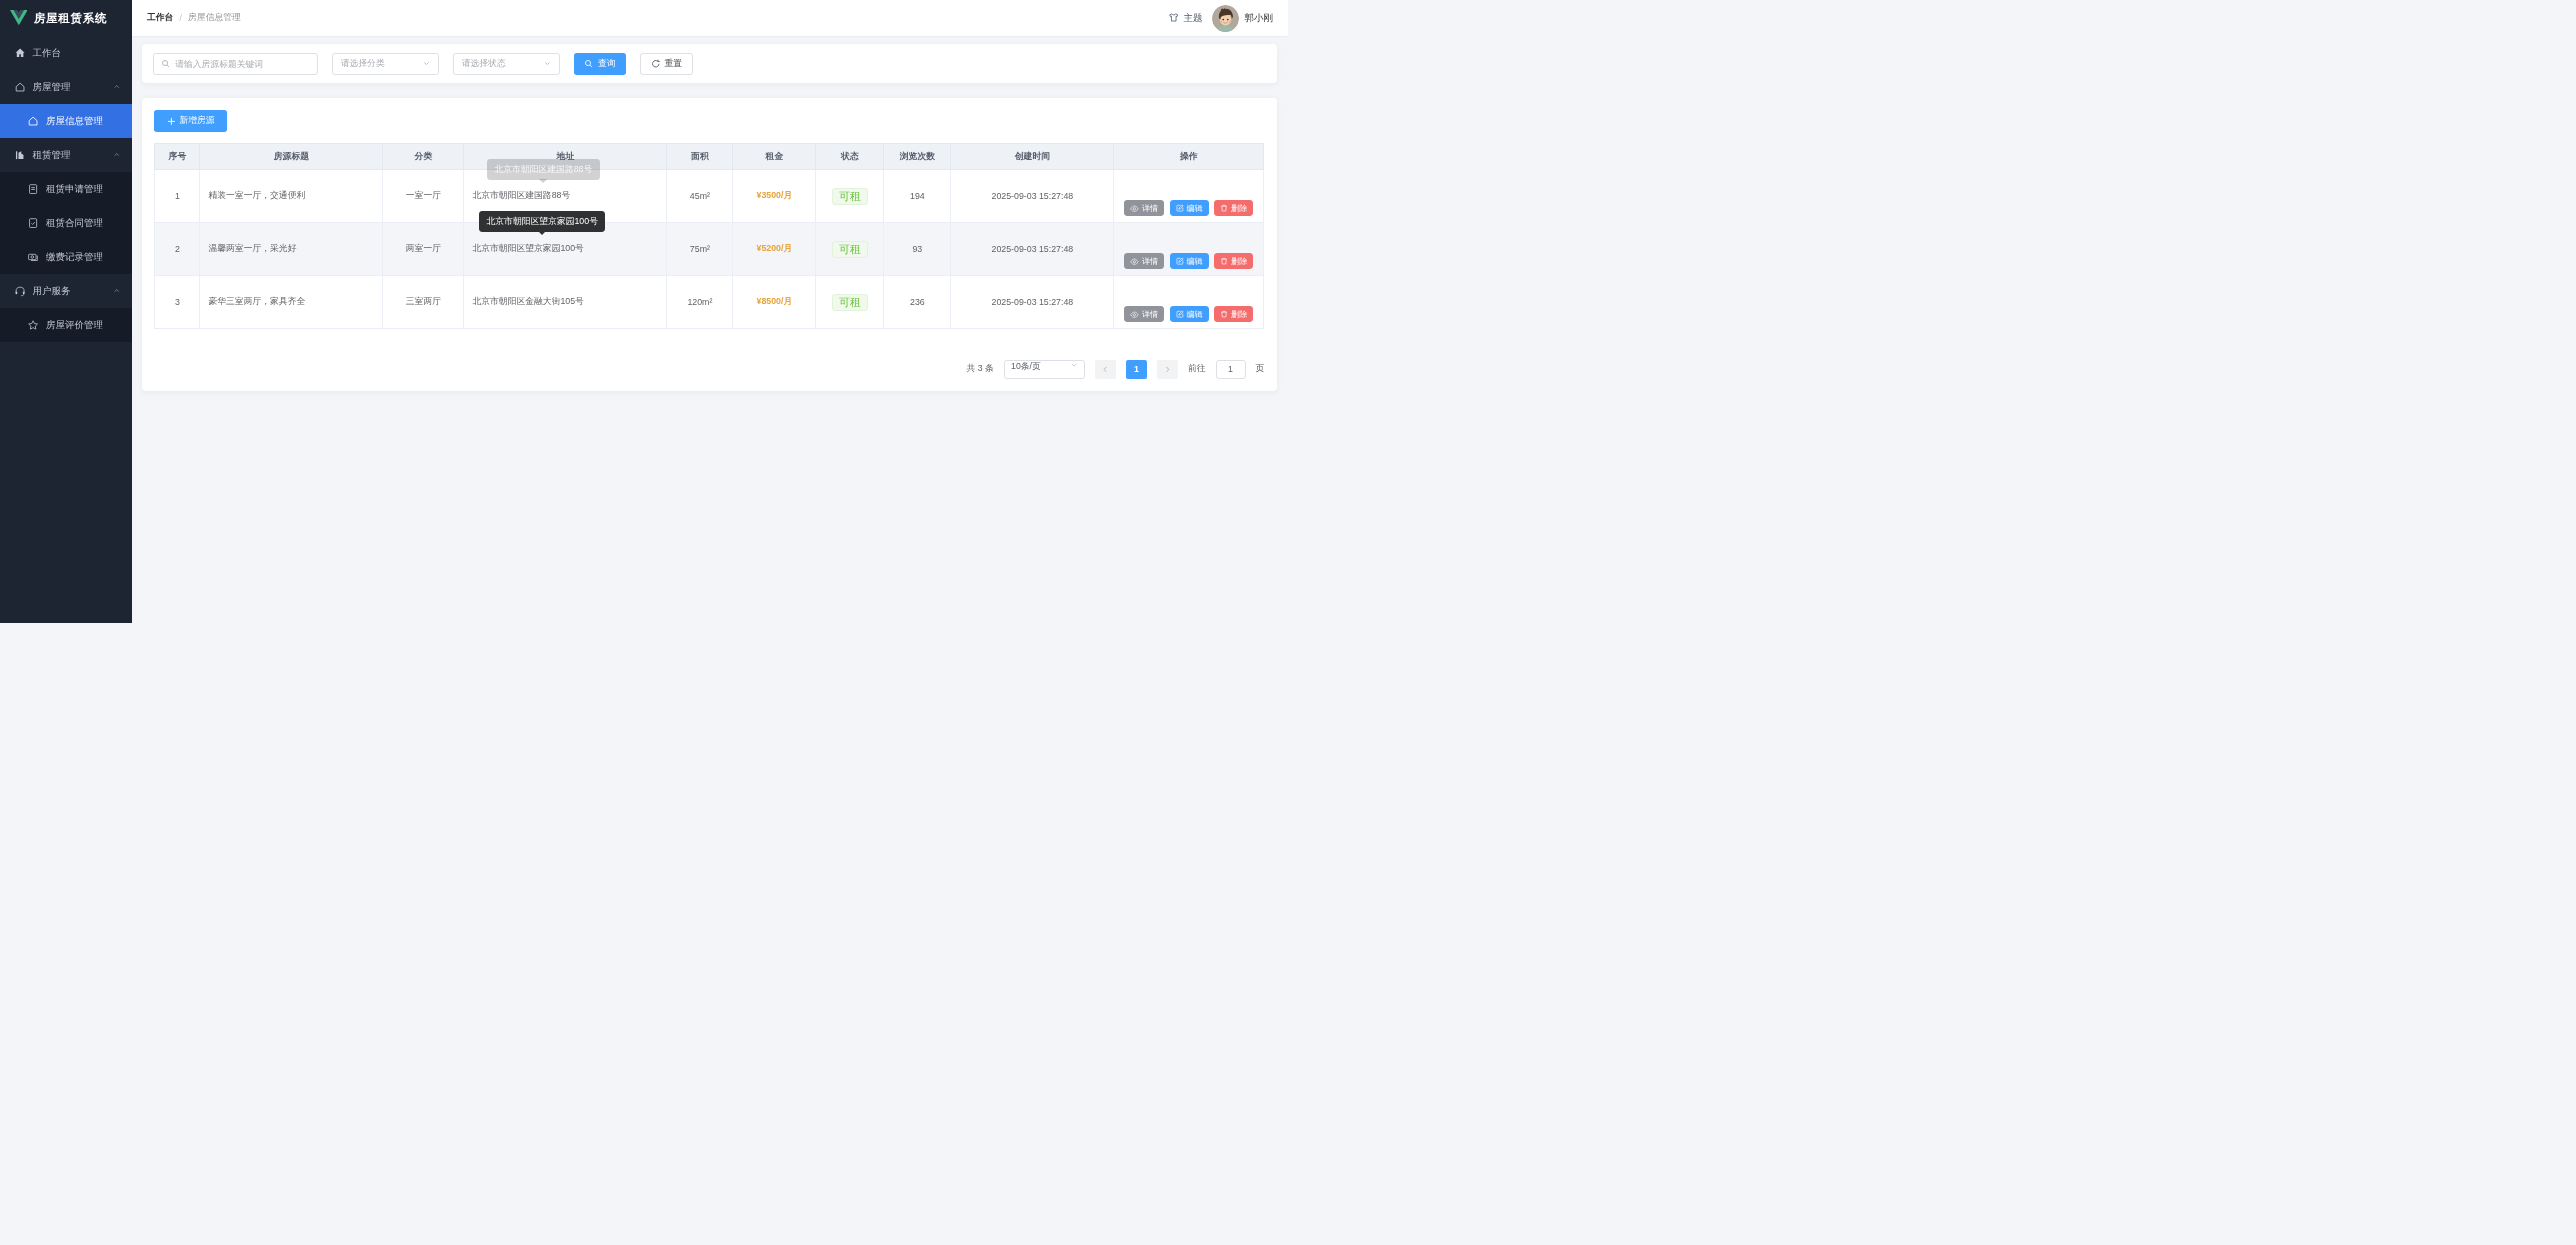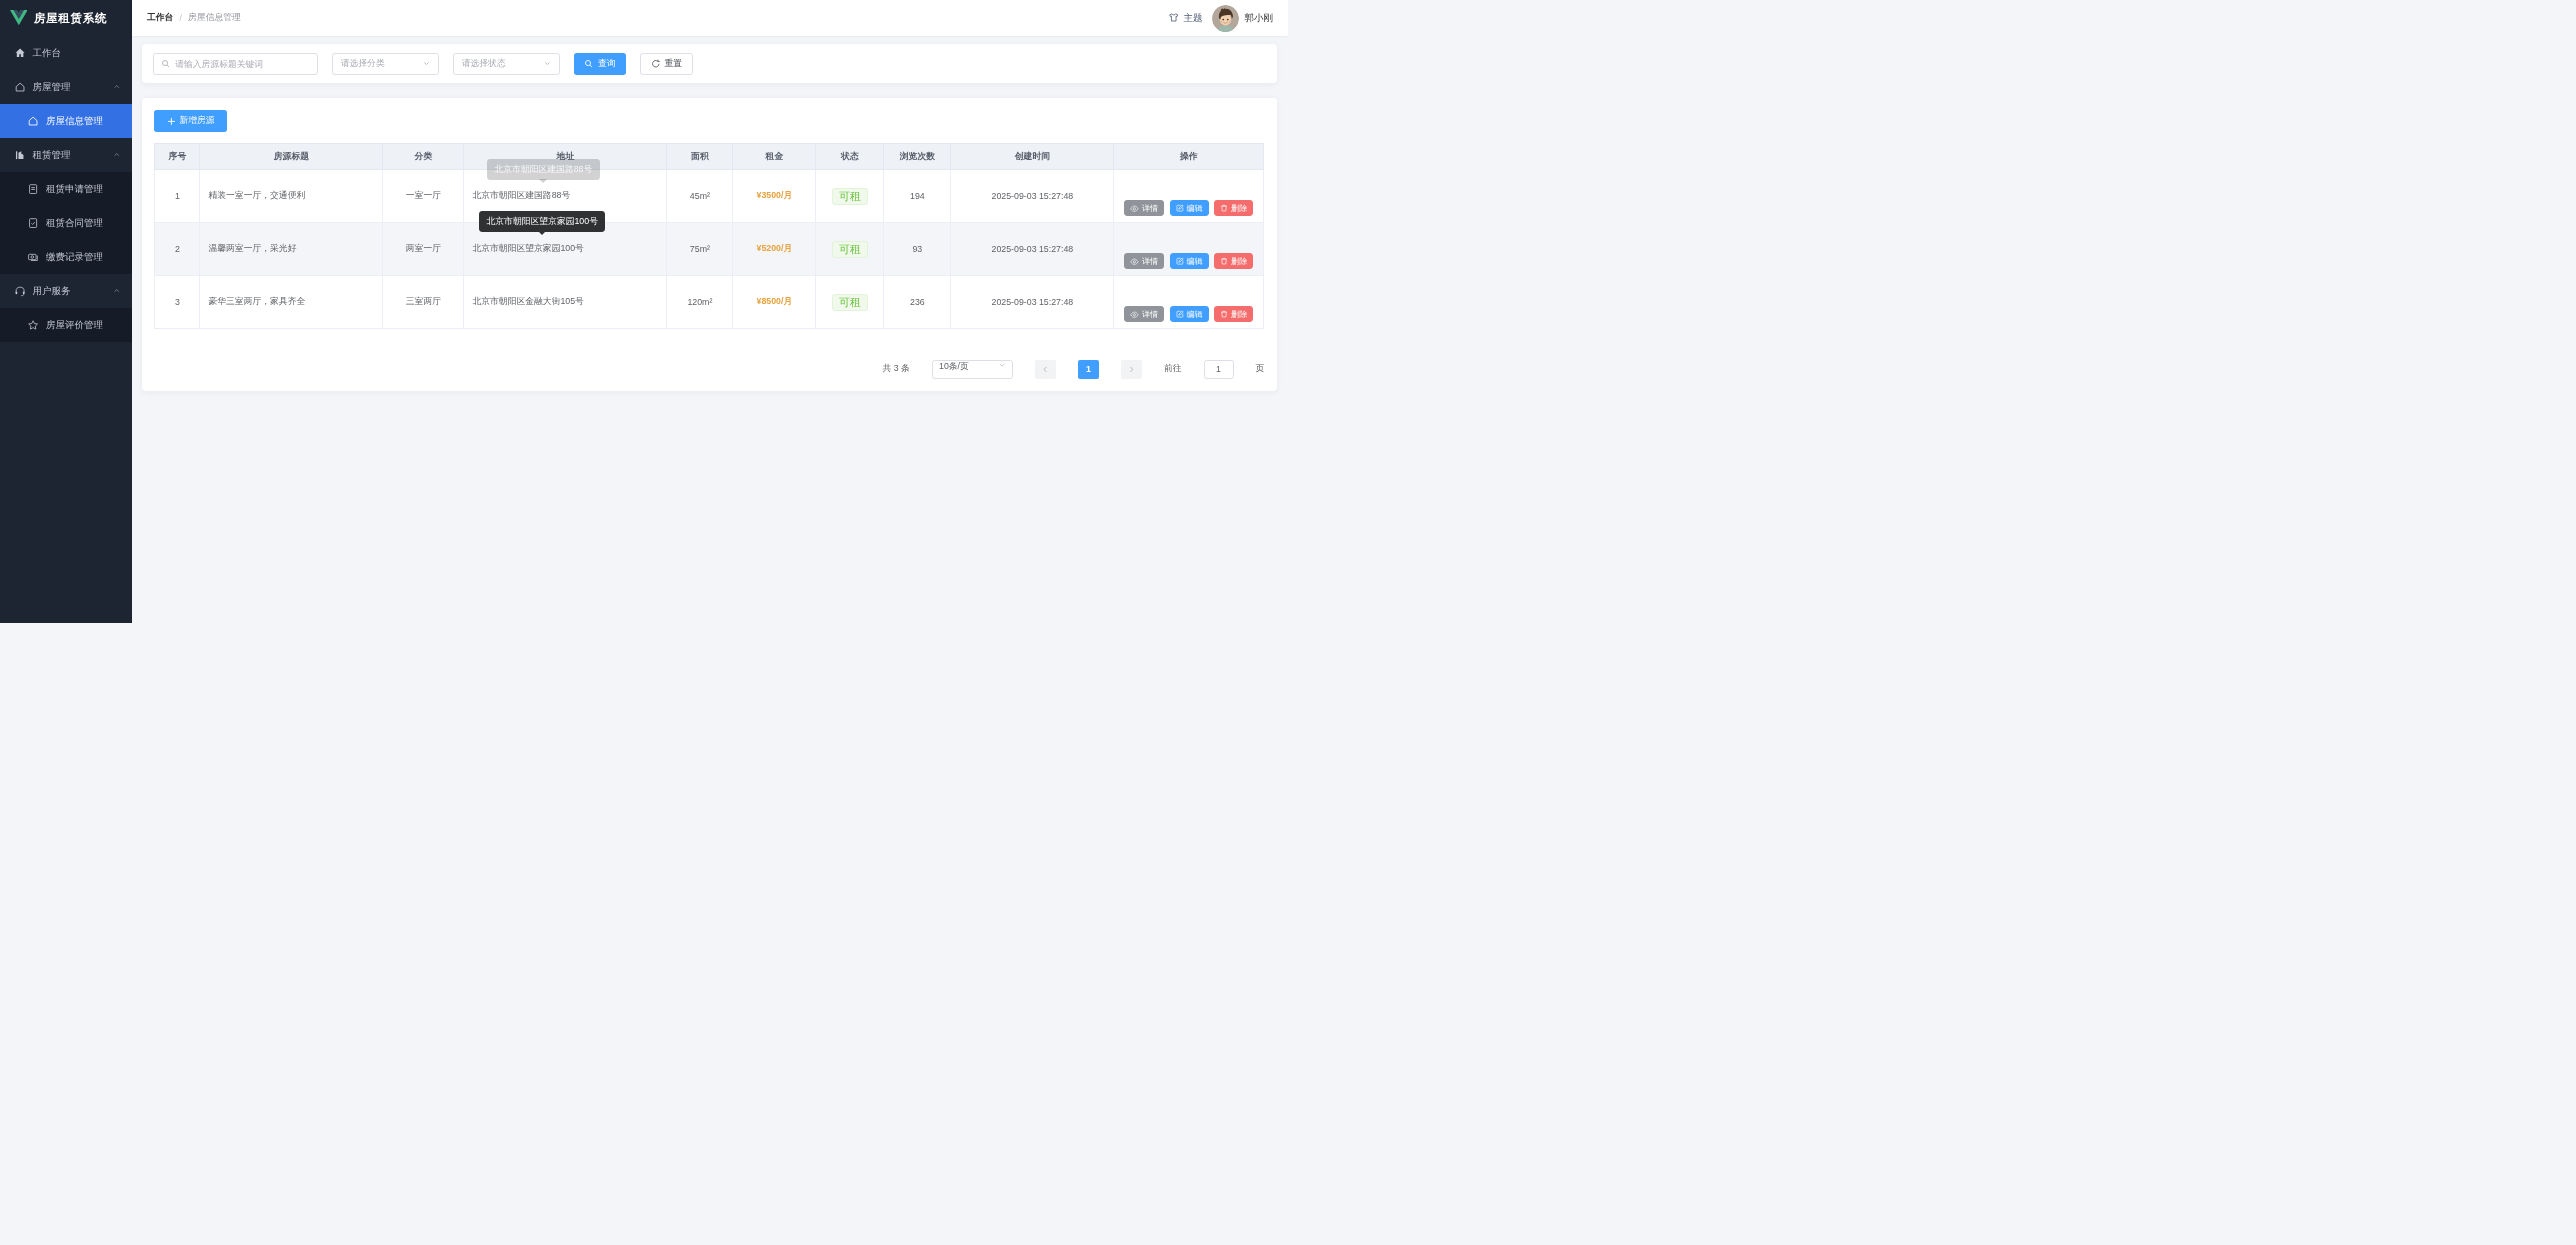--- a/index.html
+++ b/index.html
@@ -60,21 +60,21 @@
   td.al { text-align:left; }
   .rent { color:#e6a23c; font-weight:bold; }
   .tag-success { display:inline-block; background:#f0f9eb; border:0.7px solid #e1f3d8; color:#67c23a; font-size:11px; line-height:15px; padding:0 6.1px; border-radius:2.7px; }
   .ops { display:flex; flex-wrap:wrap; justify-content:center; align-items:flex-end; gap:4.1px 5.4px;margin-top:24px; }
   .op-btn { height:16.3px; border:none; border-radius:3.4px; color:#fff; font-size:8.1px; font-family:inherit; display:inline-flex; align-items:center; gap:2.7px; padding:0 6.1px; cursor:pointer; }
   .op-detail { background:#909399; }
   .op-edit { background:#409eff; }
   .op-delete { background:#f56c6c; }
 
   
-  .pagination { margin-top:auto; display:flex; align-items:center; justify-content:flex-end; gap:22px; font-size:8.8px; color:#606266; }
+  .pagination { margin-top:auto; display:flex; align-items:center; justify-content:flex-end; gap:10px; font-size:8.8px; color:#606266; }
   .pg-size { width:81px; height:19px; border:0.7px solid #dcdfe6; border-radius:2.7px; display:flex; justify-content:space-between; padding:0 6.1px; background:#fff; cursor:pointer; }
   .pg-btn { width:21px; height:19px; border:none; border-radius:2px; background:#f2f3f5; color:#a8abb2; display:inline-flex; align-items:center; justify-content:center; cursor:pointer; }
   .pg-page { width:21px; height:19px; border:none; border-radius:2px; background:#409eff; color:#fff; font-size:8.8px; font-weight:bold; cursor:pointer; }
   .pg-goto { width:30px; height:19px; border:0.7px solid #dcdfe6; border-radius:2.7px; text-align:center; font-size:8.8px; color:#606266; font-family:inherit; outline:none; }
 
   
   .tooltip { position:absolute; height:21px; line-height:21px; padding:0 7.5px; border-radius:3.4px; font-size:8.8px; color:#fff; white-space:nowrap; z-index:10; }
   .tooltip:after { content:""; position:absolute; left:50%; bottom:-3.4px; margin-left:-4.1px; border-left:4.1px solid transparent; border-right:4.1px solid transparent; border-top:4.1px solid #303133; }
   .tooltip-dark { background:#303133; left:479px; top:211px; }
   .tooltip-fading { background:rgba(48,49,51,.22); color:rgba(255,255,255,.88); left:487px; top:159px; }

